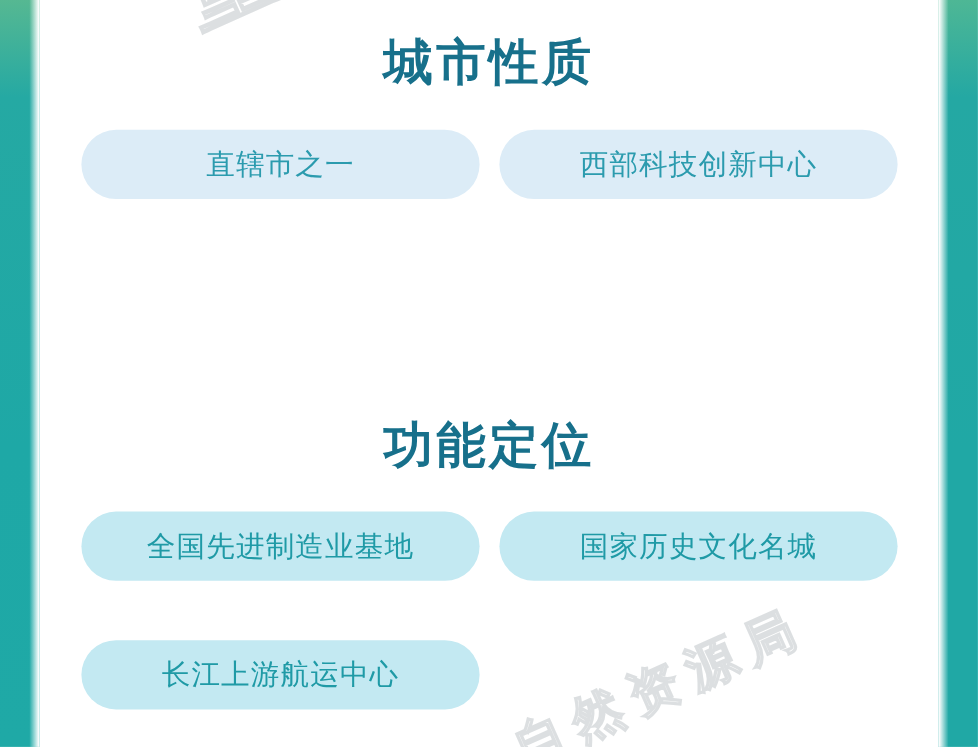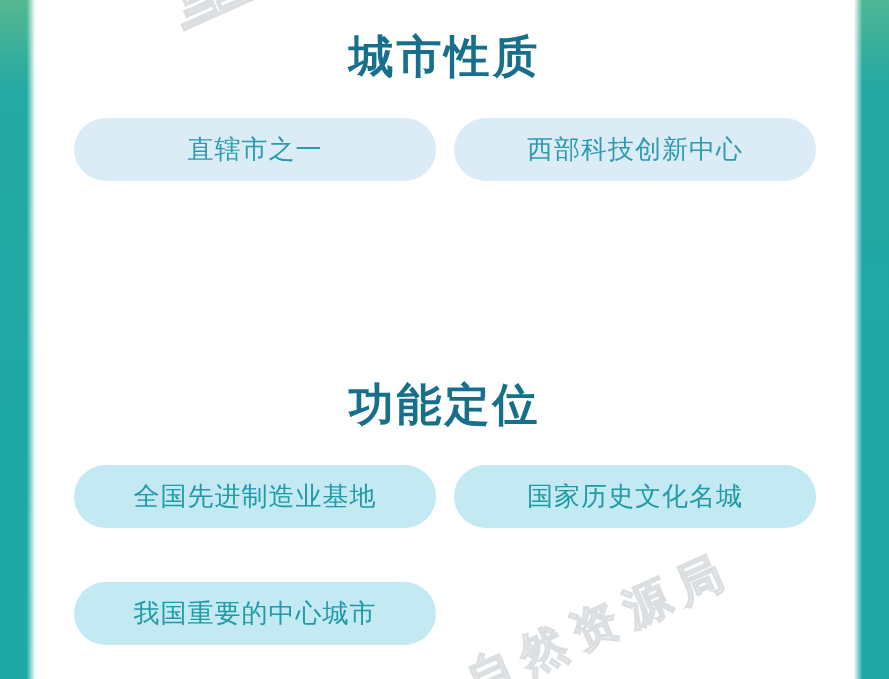--- a/index.html
+++ b/index.html
@@ -106,17 +106,17 @@
   <h2 class="title title-2">功能定位</h2>
 
   <div class="grid grid-2">
     <div class="pill">
       <span>全国先进制造业基地</span>
     </div>
     <div class="pill">
       <span>国家历史文化名城</span>
     </div>
     <div class="pill">
-      <span>我国重要的中心城市</span>
+      <span>长江上游航运中心</span>
     </div>
   </div>
 
 </div>
 
 </body></html>

